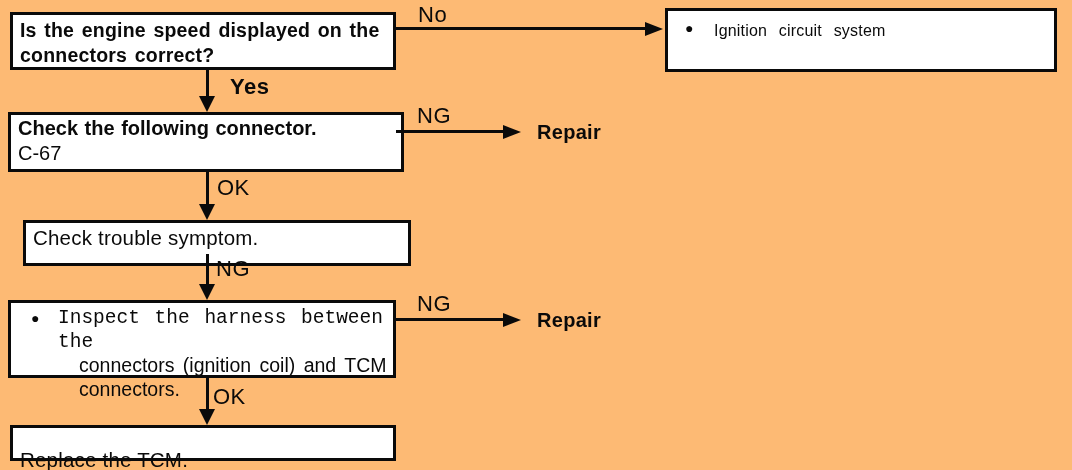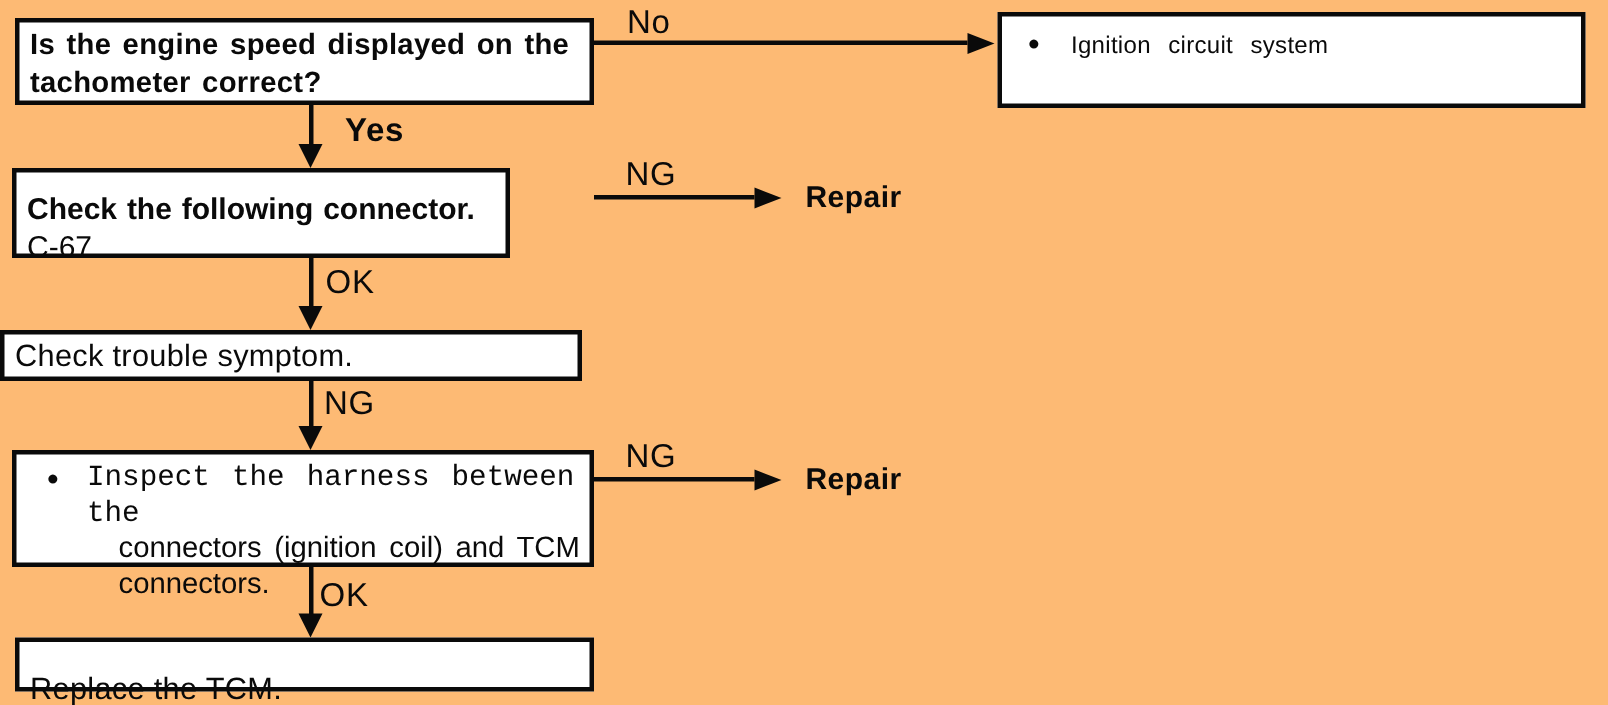--- a/index.html
+++ b/index.html
@@ -13,25 +13,25 @@
   }
   .node-text { font-size:19.5px; line-height:24px; letter-spacing:0.2px; }
   
   .b-question { left:10px; top:12px; width:386px; height:58px; padding:3px 6px 0 7px; }
   .b-question .node-text { font-weight:600; word-spacing:2px; font-size:19.5px; line-height:25px; }
   
   .b-ignition { left:665px; top:8px; width:392px; height:64px; }
   .b-ignition .bullet { position:absolute; left:17px; top:9px; font-size:14px; }
   .b-ignition .node-text { position:absolute; left:46px; top:8px; font-size:16px; word-spacing:7px; }
   
-  .b-connector { left:8px; top:112px; width:332px; height:60px; padding:12px 6px 0 7px; }
+  .b-connector { left:8px; top:112px; width:396px; height:60px; padding:0 6px 0 7px; }
   .b-connector .title { font-weight:bold; font-size:20px; line-height:26px; word-spacing:1px; }
   .b-connector .code { font-size:20px; line-height:25px; }
   
-  .b-symptom { left:0; top:220px; width:388px; height:34px; padding:1px 6px 0 7px; }
+  .b-symptom { left:23px; top:220px; width:388px; height:46px; padding:1px 6px 0 7px; }
   .b-symptom .node-text { font-size:20.5px; line-height:28px; }
   
   .b-harness { left:8px; top:300px; width:388px; height:78px; padding-top:4px; }
   .b-harness .bullet { position:absolute; left:20px; top:7px; font-size:14px; }
   .b-harness .line { font-size:19.5px; line-height:23.5px; word-spacing:3px; }
   .b-harness .l1 { margin-left:47px;font-family:Liberation Mono, monospace; }
   .b-harness .l2, .b-harness .l3 { margin-left:68px; }
   
   .b-replace { left:10px; top:425px; width:386px; height:36px; padding:18px 6px 0 7px; }
   .b-replace .node-text { font-size:20.5px; line-height:28px; }
@@ -47,21 +47,21 @@
   .edge-label { position:absolute; font-size:22px; letter-spacing:0.5px; color:#0a0a0a; }
   .repair { position:absolute; font-size:20px; font-weight:bold; color:#0a0a0a; letter-spacing:0.3px; }
 </style>
 </head>
 <body>
 
 <div class="canvas">
 
   <div class="box b-question">
     <div class="node-text">Is the engine speed displayed on the</div>
-    <div class="node-text">tachometer correct?</div>
+    <div class="node-text">connectors correct?</div>
   </div>
 
   <div class="hline" style="left:396px; top:27px; width:249px; height:3px;"></div>
   <div class="head-right" style="left:645px; top:21.5px;"></div>
   <div class="edge-label" style="left:418px; top:2px;">No</div>
 
   <div class="box b-ignition">
     <span class="bullet">●</span>
     <span class="node-text">Ignition circuit system</span>
   </div>

